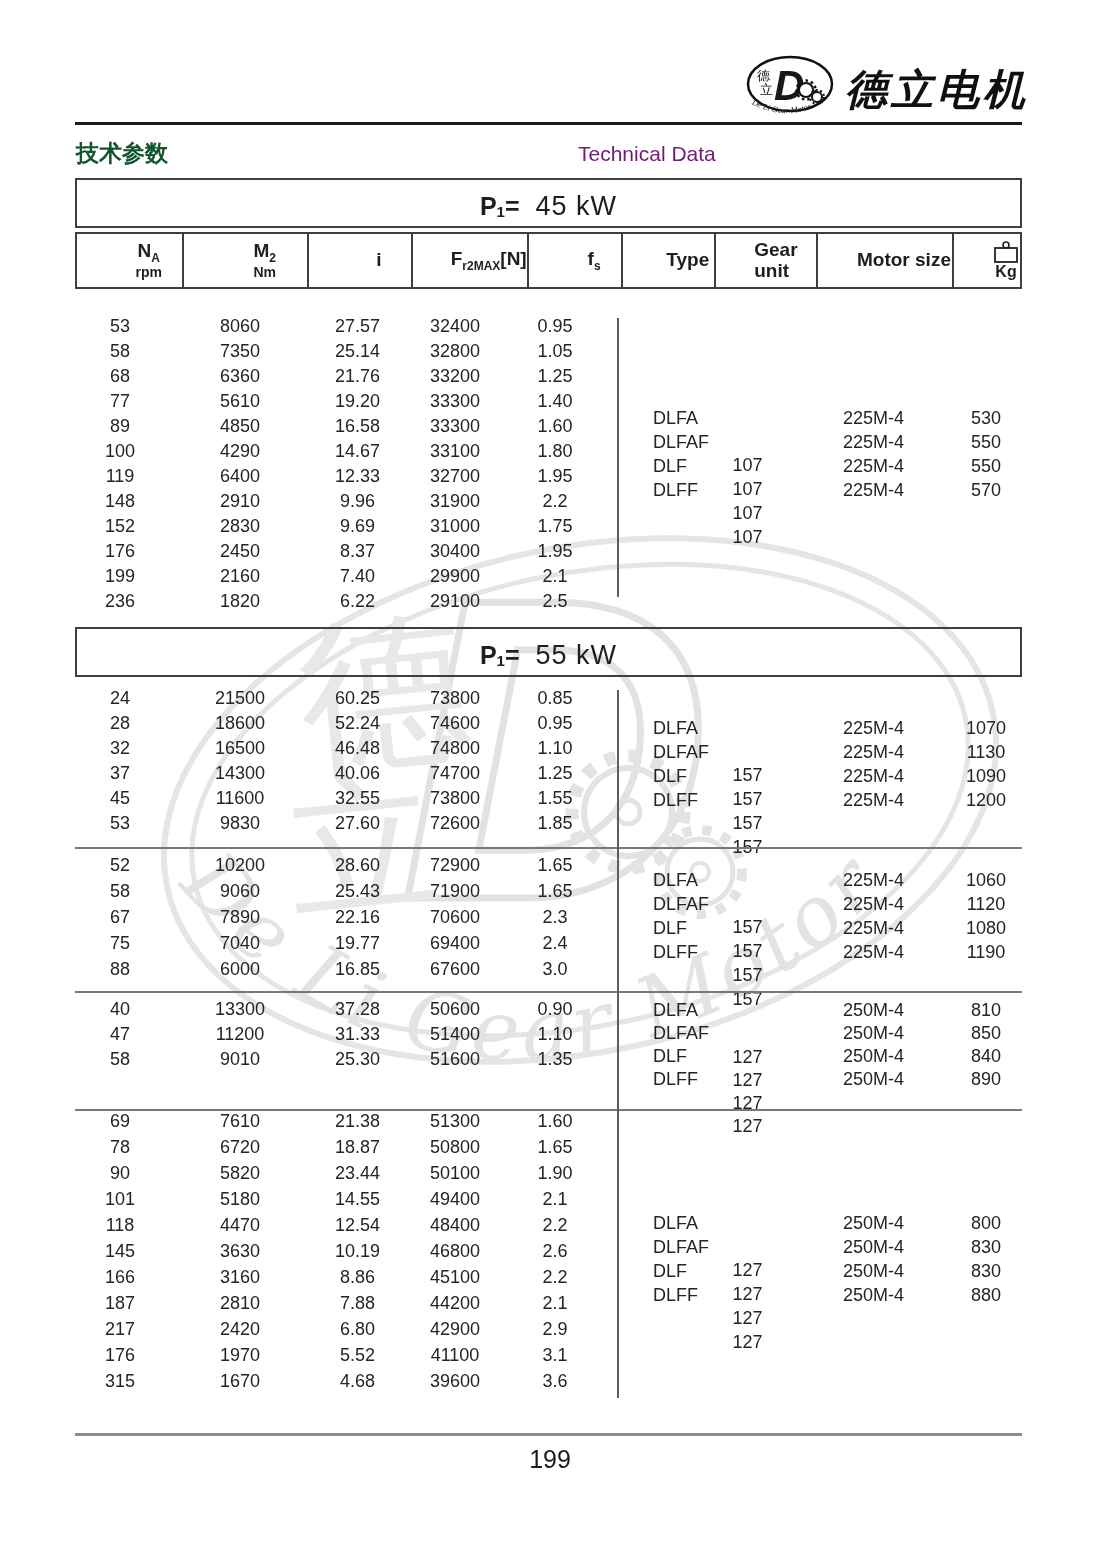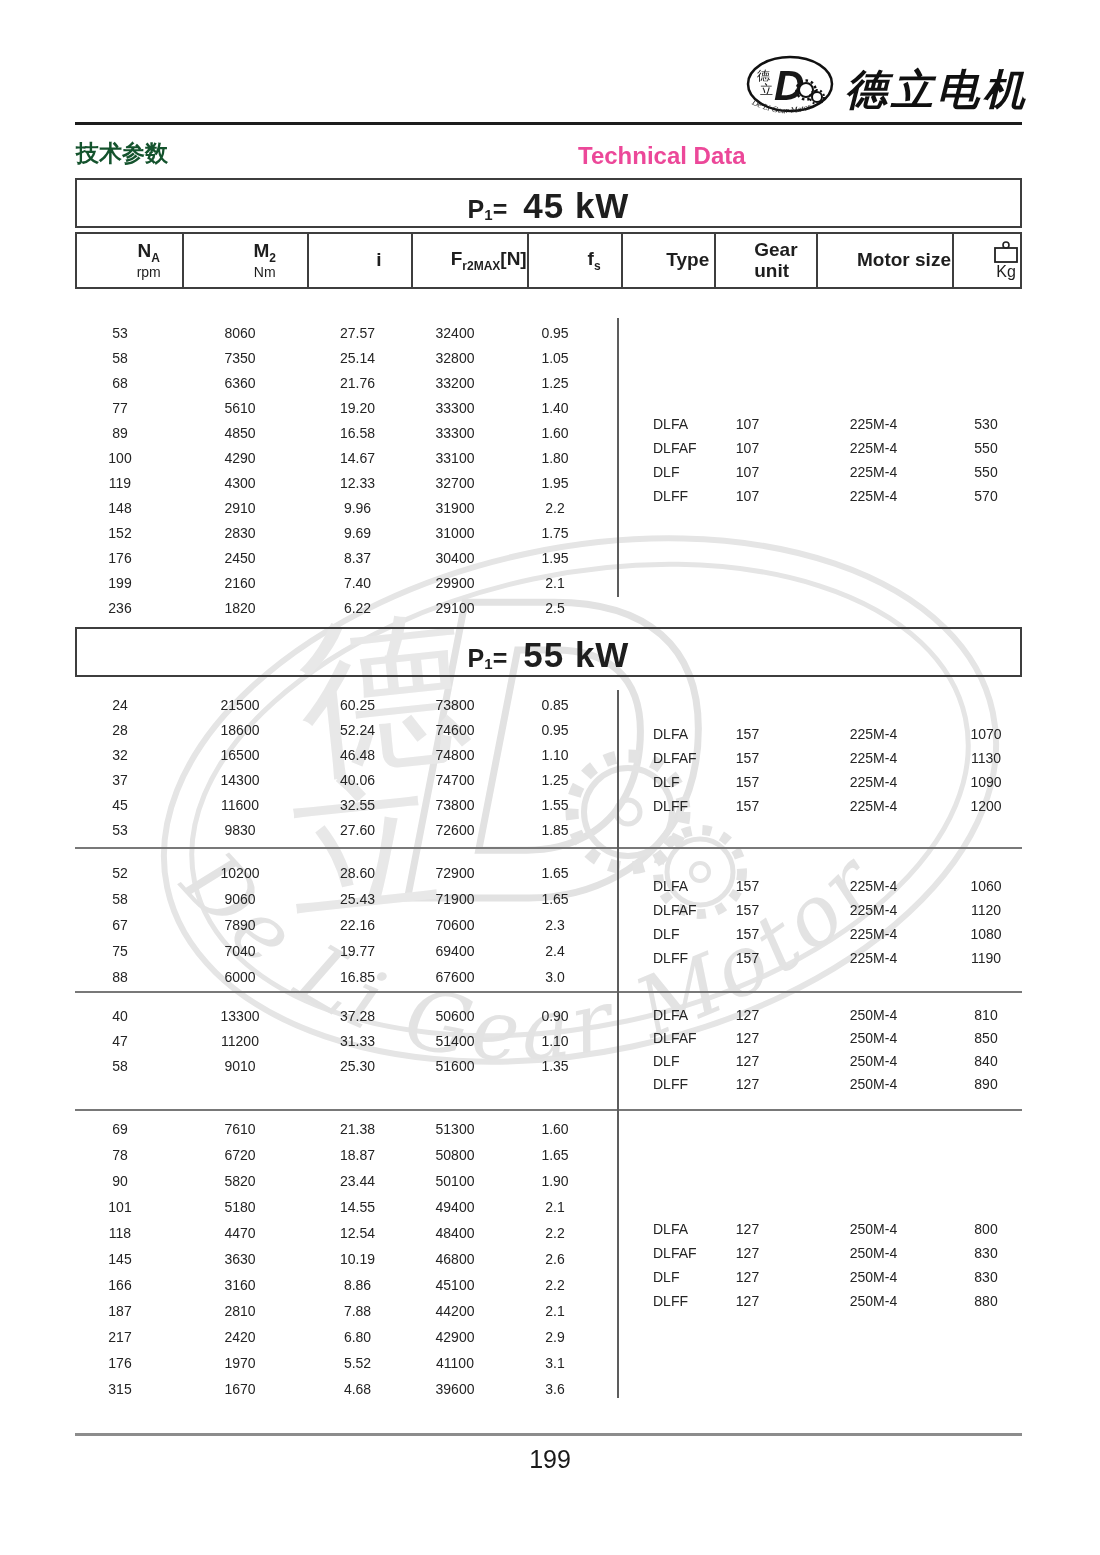--- a/index.html
+++ b/index.html
@@ -14,55 +14,55 @@
 
   
   .brand-emblem { position:absolute; left:740px; top:54px; }
   .brand-name {
     position:absolute; left:845px; top:62px; width:190px;
     font-family:"DejaVu Serif", serif; font-weight:bold; font-style:italic;
     font-size:42px; letter-spacing:4px; color:#101010; white-space:nowrap;
   }
   .top-rule { position:absolute; left:75px; top:122px; width:947px; height:3px; background:#1c1c1c; }
   .sec-title-cn { position:absolute; left:76px; top:138px; font-size:23px; font-weight:bold; color:#14532d; }
-  .sec-title-en { position:absolute; left:578px; top:142px; font-size:24px; font-weight:bold; color:#ec4899; }
+  .sec-title-en { position:absolute; left:578px; top:142px; font-size:21px; font-weight:normal; color:#701a75; }
 
   
   .titlebox {
     position:absolute; left:75px; width:947px; height:50px; box-sizing:border-box;
     border:2px solid #3e3e3e; display:flex; align-items:baseline; justify-content:center;
     padding-top:4px;
   }
   .titlebox .p-pre { font-size:25px; font-weight:bold; }
   .titlebox .p-sub { font-size:15px; font-weight:bold; position:relative; top:2px; }
   .titlebox .p-eq  { font-size:25px; font-weight:bold; }
-  .titlebox .p-val { font-size:35px; font-weight:bold; letter-spacing:1px; line-height:44px;margin-left:16px; }
+  .titlebox .p-val { font-size:27px; font-weight:normal; letter-spacing:1px; line-height:44px;margin-left:16px; }
 
   
   .headbox {
     position:absolute; left:75px; top:232px; width:947px; height:57px; box-sizing:border-box;
     border:2px solid #3e3e3e; display:flex;
   }
   .hcell {
     box-sizing:border-box; border-right:2px solid #3e3e3e;
     display:flex; flex-direction:column; align-items:center; justify-content:center;
     line-height:1.1;
     margin-left:38px;
   }
   .hcell:last-child { border-right:none; }
   .h-main { font-size:19px; font-weight:bold; }
   .h-main sub { font-size:12px; }
-  .h-unit { font-size:14px; font-weight:normal; }
+  .h-unit { font-size:14px; font-weight:bold; }
   .kgcell { line-height:1; }
   .kgcell .h-unit { font-size:16px; margin-top:1px; }
 
   
   .rows { position:absolute; left:75px; width:525px; }
   .types { position:absolute; left:613px; width:409px; }
-  .drow { display:flex; height:var(--rh); align-items:flex-end; font-size:14px; color:#242424; }
+  .drow { display:flex; height:var(--rh); align-items:flex-start; font-size:18px; color:#242424; }
   .drow span { display:block; text-align:center; white-space:nowrap; box-sizing:border-box; }
   .c0 { width:90px; } .c1 { width:150px; } .c2 { width:85px; } .c3 { width:110px; } .c4 { width:90px; }
   .t0 { width:85px; text-align:left !important; padding-left:40px; overflow:visible; }
   .t1 { width:99px;margin-top:47px; } .t2 { width:153px; } .t3 { width:72px; }
 
   
   .vdiv { position:absolute; left:617px; width:2px; background:#5d5d5d; }
   .sep  { position:absolute; left:75px; width:947px; height:2px; background:#787878; }
   .foot-rule { position:absolute; left:75px; top:1433px; width:947px; height:3px; background:#8c8c8c; }
   .page-num { position:absolute; left:0; top:1445px; width:1100px; text-align:center; font-size:25px; color:#1a1a1a; }
@@ -210,21 +210,21 @@
         </div>
         <div class="drow">
           <span class="c0">100</span>
           <span class="c1">4290</span>
           <span class="c2">14.67</span>
           <span class="c3">33100</span>
           <span class="c4">1.80</span>
         </div>
         <div class="drow">
           <span class="c0">119</span>
-          <span class="c1">4300</span>
+          <span class="c1">6400</span>
           <span class="c2">12.33</span>
           <span class="c3">32700</span>
           <span class="c4">1.95</span>
         </div>
         <div class="drow">
           <span class="c0">148</span>
           <span class="c1">2910</span>
           <span class="c2">9.96</span>
           <span class="c3">31900</span>
           <span class="c4">2.2</span>

